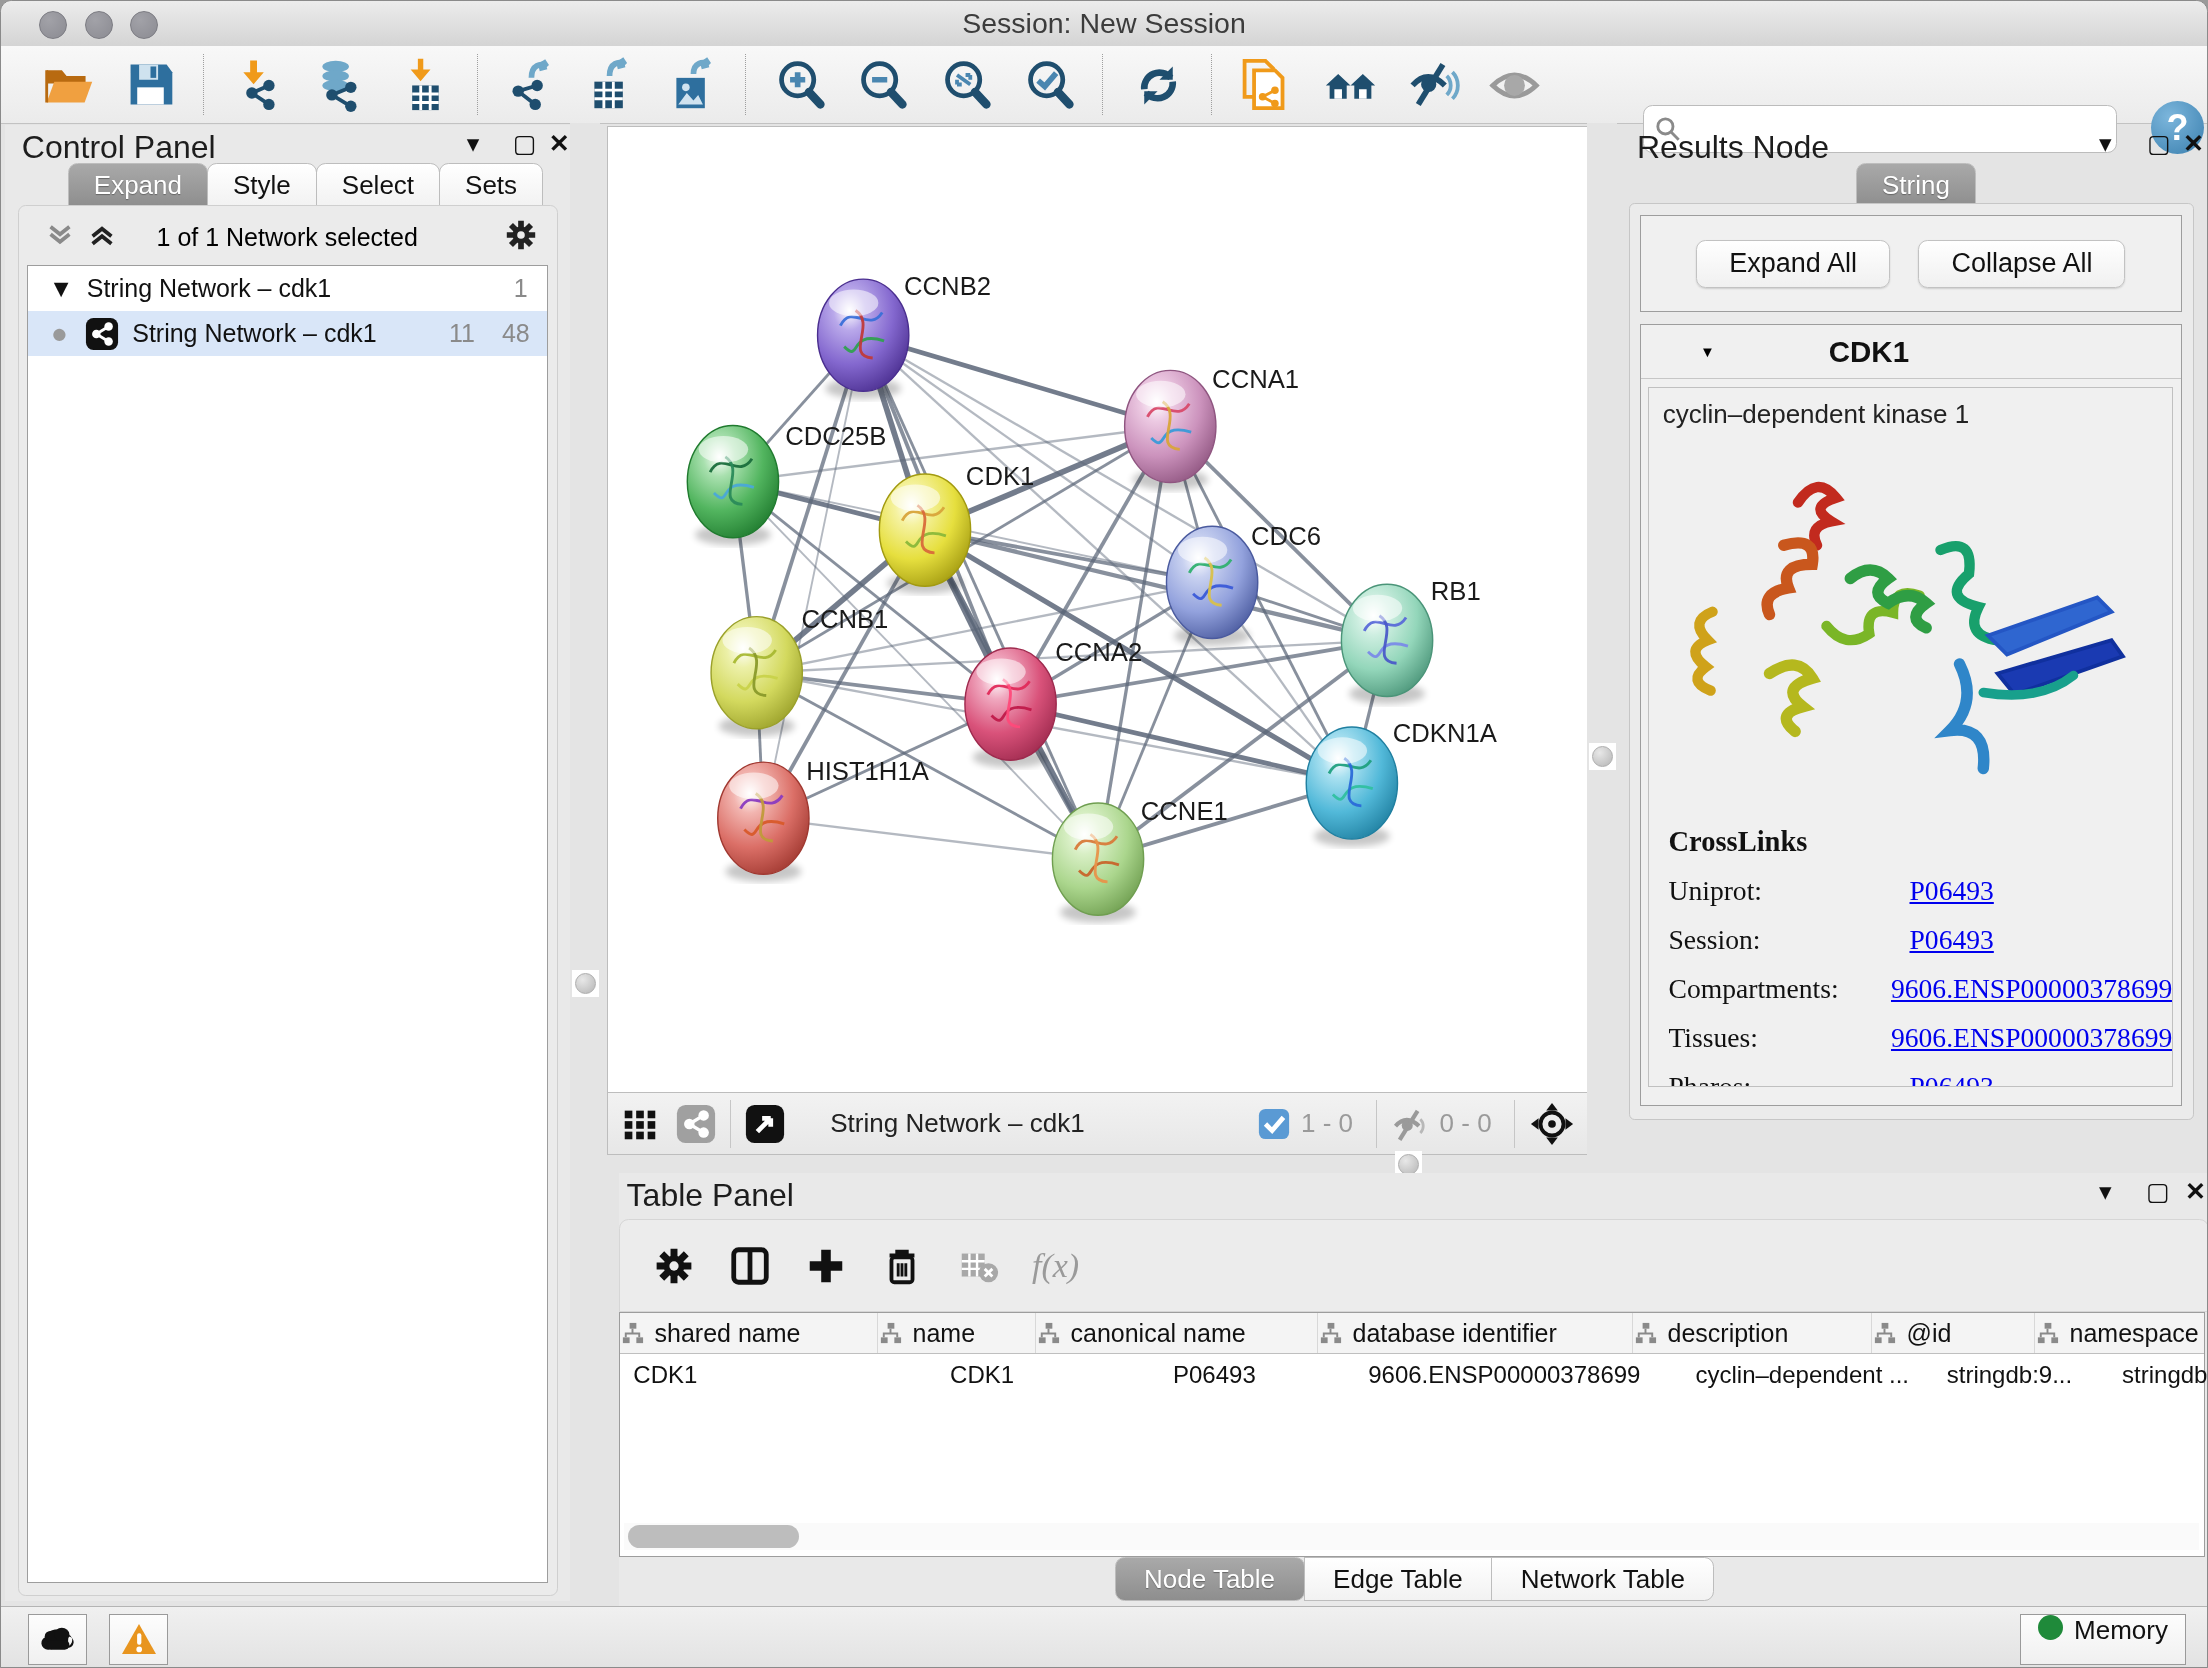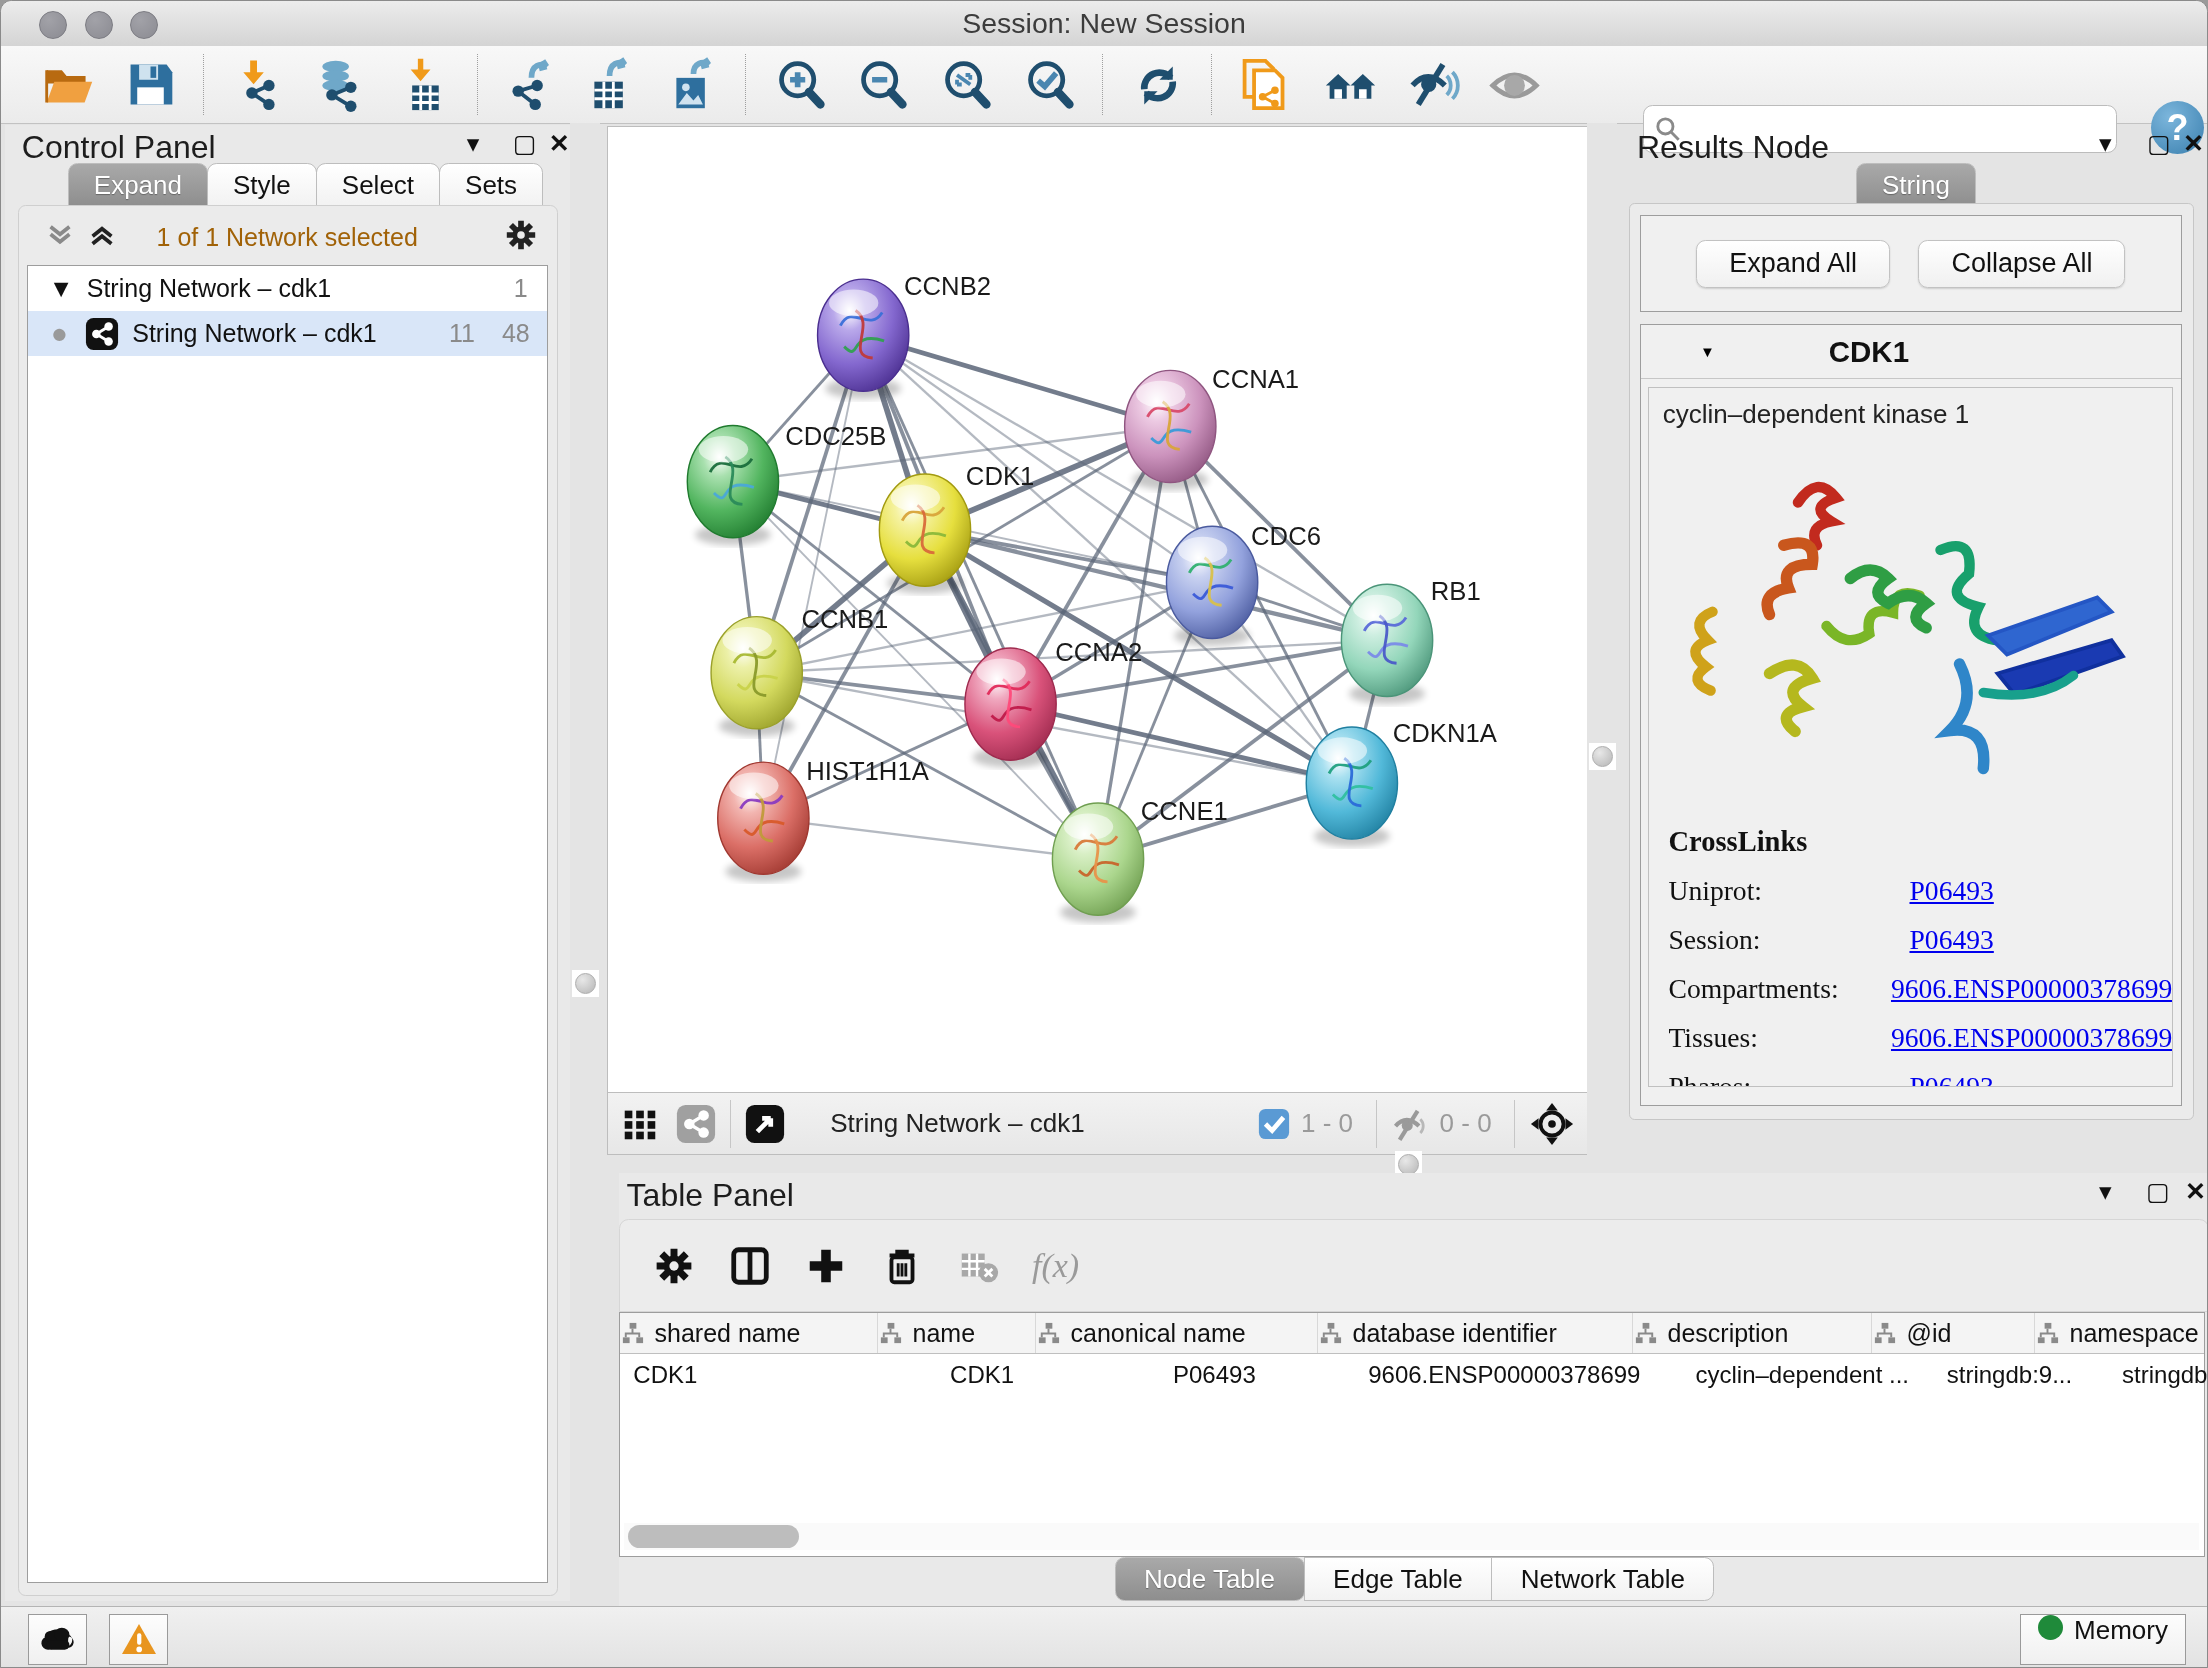--- a/index.html
+++ b/index.html
@@ -27,21 +27,21 @@
   
   .panelhead{font-size:32px;color:#1d1d1d;}
   .phbtn{position:absolute;top:0;font-size:25px;color:#111;}
   .tab{display:inline-block;border:1px solid #bdbdbd;background:linear-gradient(#ffffff,#f2f2f2);
        color:#111;font-size:26px;padding:5.7px 25px;border-radius:9.5px 9.5px 0 0;margin-right:-1px;}
   .tab.sel{background:linear-gradient(#a9a9a9,#8e8e8e);color:#fff;text-shadow:0 1px 1px #666;}
   
   .cpanel{left:3.8px;top:124px;width:565px;height:1476px;background:#e9e9e9;}
   .cp-box{position:absolute;left:13.3px;top:80px;width:538px;height:1389px;background:#ebebeb;
           border:1px solid #cfcfcf;border-radius:7.6px;}
-  .selbar{position:absolute;left:7.6px;top:7.6px;width:521px;height:46px;font-size:25px;color:#a16207;}
+  .selbar{position:absolute;left:7.6px;top:7.6px;width:521px;height:46px;font-size:25px;color:#000000;}
   .tree{position:absolute;left:7.6px;top:59px;width:521px;height:1318px;background:#fff;border:1px solid #9d9d9d;box-sizing:border-box;}
   .trow{height:45px;display:flex;align-items:center;font-size:25px;color:#111;}
   .trow.sel{background:#d9e6f8;}
   .tnum{color:#8a8a8a;}
   
   .canvas{left:606px;top:125px;width:981px;height:965px;background:#fff;border:1px solid #bdbdbd;box-sizing:content-box;}
   .nettb{left:606px;top:1091px;width:982px;height:63px;background:linear-gradient(#f2f2f2,#e7e7e7);
          border:1px solid #bdbdbd;display:flex;align-items:center;box-sizing:border-box;}
   .nsep{height:48px;border-left:1px solid #c6c6c6;margin:0 13.3px;}
   .nettitle{font-size:26px;color:#222;}

